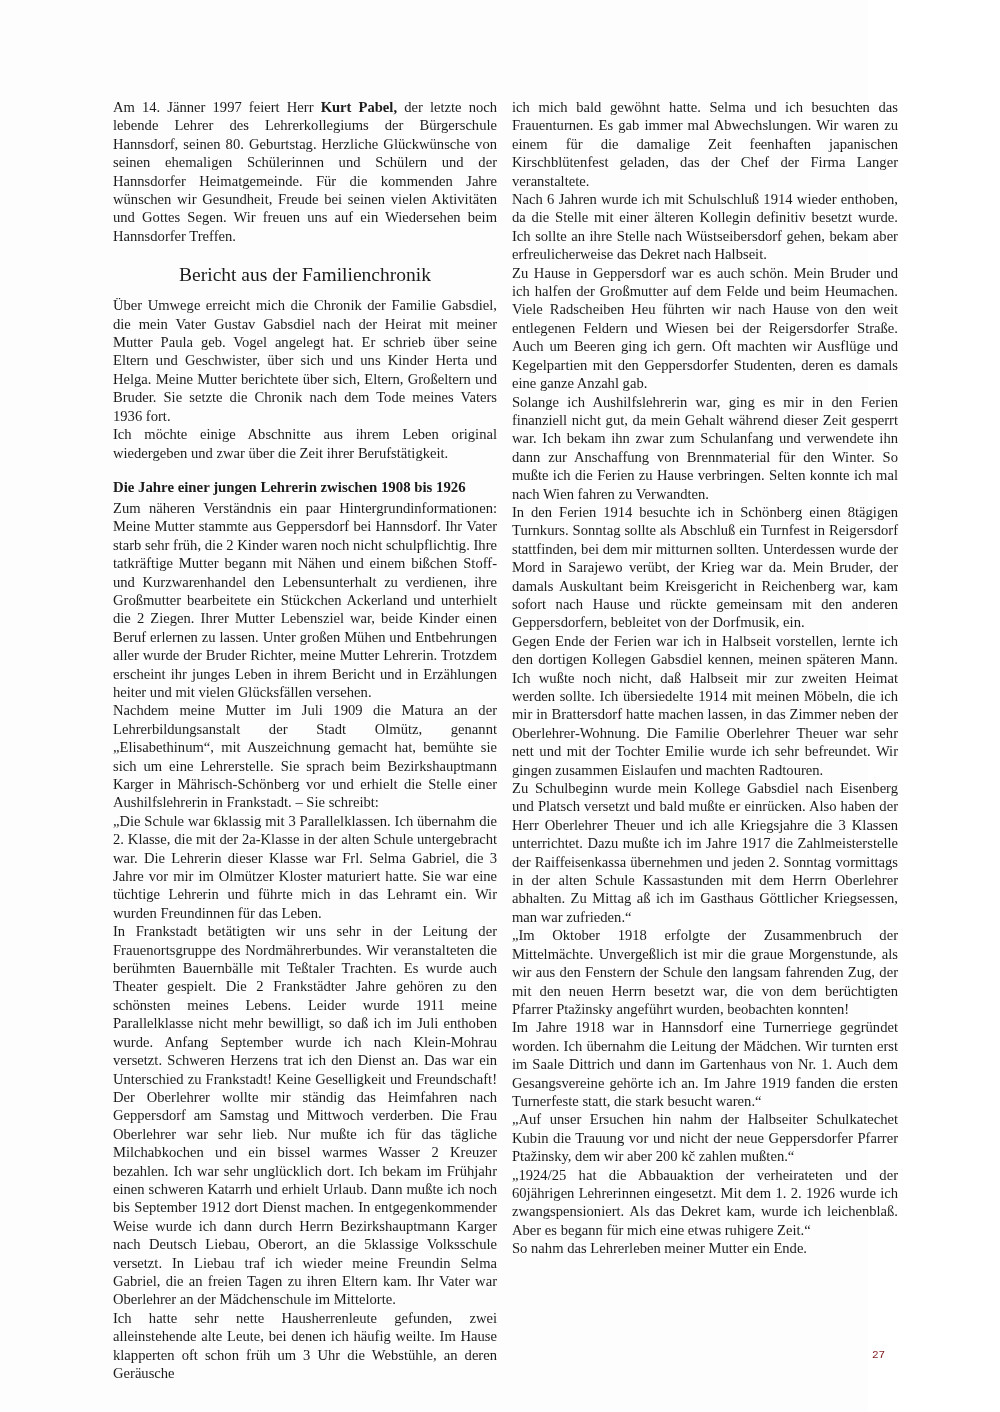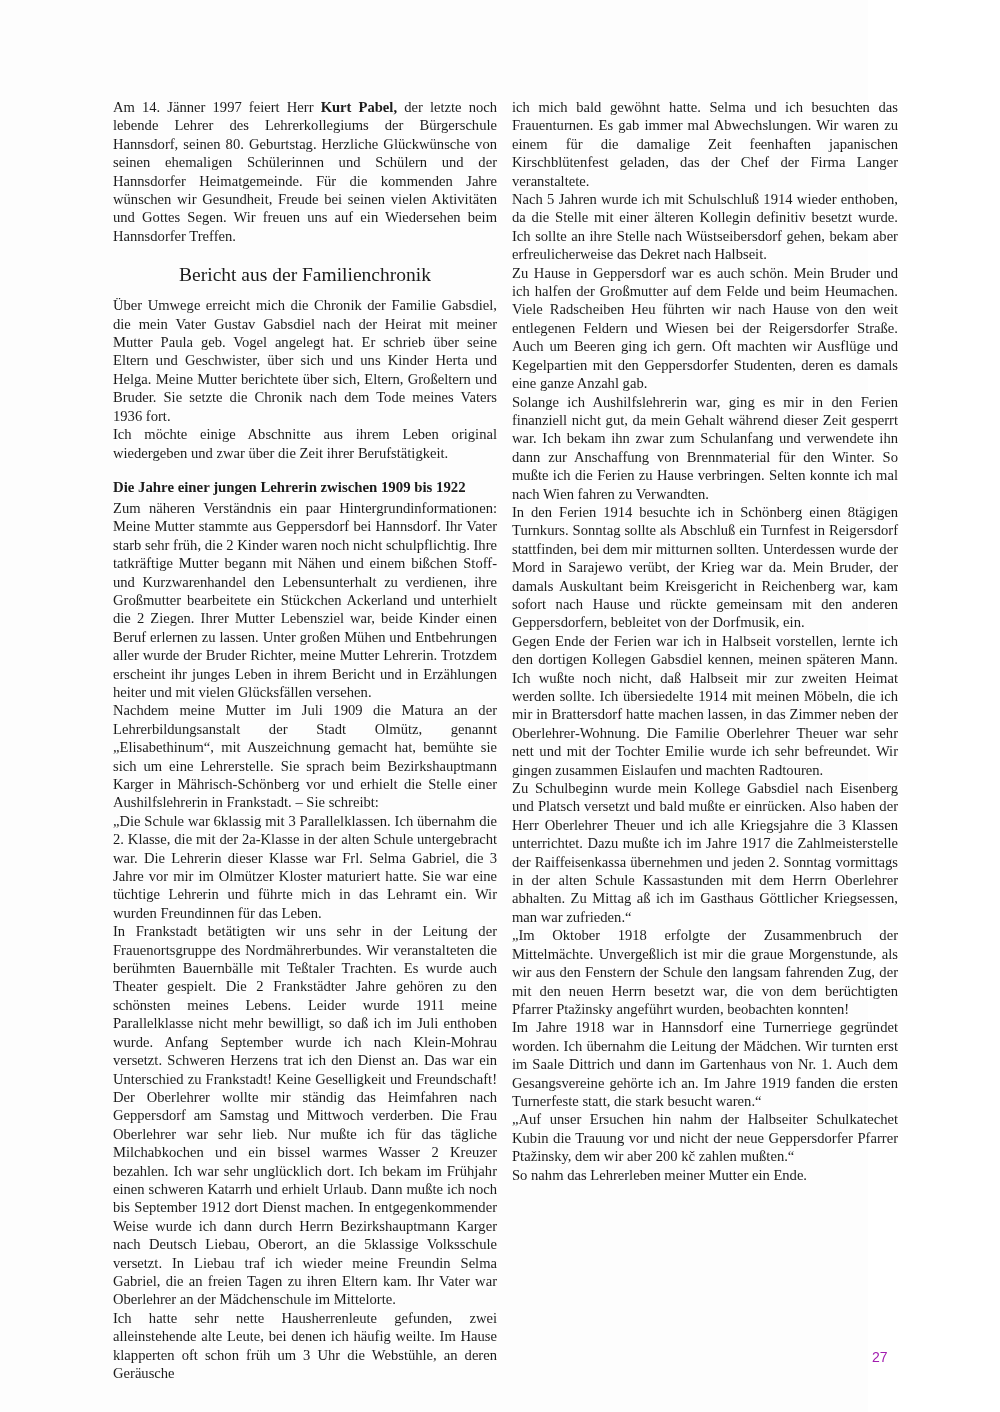--- a/index.html
+++ b/index.html
@@ -21,54 +21,55 @@
   .heading-main {
     font-weight: normal; font-size: 19.5px; text-align: center;
     margin: 18px 0 9px 0; line-height: 24px;
   }
   .heading-sub {
     font-weight: bold; font-size: 14.8px; margin: 16px 0 2px 0;
     line-height: 19px; text-align: left;
   }
   .page-number {
     position: absolute; left: 872px; top: 1349px;
-    font-size: 14px; font-family: Liberation Sans, sans-serif; color: #a21caf;
+    font-size: 11px; font-family: Liberation Mono, monospace; color: #7f1d1d;
   }
   b { font-weight: bold; }
 </style>
 </head>
 <body>
 
 <div class="page">
 
   <div class="col col-left">
     <p><span>Am 14. Jänner 1997 feiert Herr </span><b>Kurt Pabel,</b><span> der letzte noch lebende Lehrer des Lehrerkollegiums der Bürgerschule Hannsdorf, seinen 80. Geburtstag. Herzliche Glückwünsche von seinen ehemaligen Schülerinnen und Schülern und der Hannsdorfer Heimatgemeinde. Für die kommenden Jahre wünschen wir Gesundheit, Freude bei seinen vielen Aktivitäten und Gottes Segen. Wir freuen uns auf ein Wiedersehen beim Hannsdorfer Treffen.</span></p>
 
     <div class="heading-main">Bericht aus der Familienchronik</div>
 
     <p>Über Umwege erreicht mich die Chronik der Familie Gabsdiel, die mein Vater Gustav Gabsdiel nach der Heirat mit meiner Mutter Paula geb. Vogel angelegt hat. Er schrieb über seine Eltern und Geschwister, über sich und uns Kinder Herta und Helga. Meine Mutter berichtete über sich, Eltern, Großeltern und Bruder. Sie setzte die Chronik nach dem Tode meines Vaters 1936 fort.</p>
     <p>Ich möchte einige Abschnitte aus ihrem Leben original wiedergeben und zwar über die Zeit ihrer Berufstätigkeit.</p>
 
-    <div class="heading-sub">Die Jahre einer jungen Lehrerin zwischen 1909 bis 1922</div>
+    <div class="heading-sub">Die Jahre einer jungen Lehrerin zwischen 1908 bis 1926</div>
 
     <p>Zum näheren Verständnis ein paar Hintergrundinformationen: Meine Mutter stammte aus Geppersdorf bei Hannsdorf. Ihr Vater starb sehr früh, die 2 Kinder waren noch nicht schulpflichtig. Ihre tatkräftige Mutter begann mit Nähen und einem bißchen Stoff- und Kurzwarenhandel den Lebensunterhalt zu verdienen, ihre Großmutter bearbeitete ein Stückchen Ackerland und unterhielt die 2 Ziegen. Ihrer Mutter Lebensziel war, beide Kinder einen Beruf erlernen zu lassen. Unter großen Mühen und Entbehrungen aller wurde der Bruder Richter, meine Mutter Lehrerin. Trotzdem erscheint ihr junges Leben in ihrem Bericht und in Erzählungen heiter und mit vielen Glücksfällen versehen.</p>
     <p>Nachdem meine Mutter im Juli 1909 die Matura an der Lehrerbildungsanstalt der Stadt Olmütz, genannt „Elisabethinum“, mit Auszeichnung gemacht hat, bemühte sie sich um eine Lehrerstelle. Sie sprach beim Bezirkshauptmann Karger in Mährisch-Schönberg vor und erhielt die Stelle einer Aushilfslehrerin in Frankstadt. – Sie schreibt:</p>
     <p>„Die Schule war 6klassig mit 3 Parallelklassen. Ich übernahm die 2. Klasse, die mit der 2a-Klasse in der alten Schule untergebracht war. Die Lehrerin dieser Klasse war Frl. Selma Gabriel, die 3 Jahre vor mir im Olmützer Kloster maturiert hatte. Sie war eine tüchtige Lehrerin und führte mich in das Lehramt ein. Wir wurden Freundinnen für das Leben.</p>
     <p>In Frankstadt betätigten wir uns sehr in der Leitung der Frauenortsgruppe des Nordmährerbundes. Wir veranstalteten die berühmten Bauernbälle mit Teßtaler Trachten. Es wurde auch Theater gespielt. Die 2 Frankstädter Jahre gehören zu den schönsten meines Lebens. Leider wurde 1911 meine Parallelklasse nicht mehr bewilligt, so daß ich im Juli enthoben wurde. Anfang September wurde ich nach Klein-Mohrau versetzt. Schweren Herzens trat ich den Dienst an. Das war ein Unterschied zu Frankstadt! Keine Geselligkeit und Freundschaft! Der Oberlehrer wollte mir ständig das Heimfahren nach Geppersdorf am Samstag und Mittwoch verderben. Die Frau Oberlehrer war sehr lieb. Nur mußte ich für das tägliche Milchabkochen und ein bissel warmes Wasser 2 Kreuzer bezahlen. Ich war sehr unglücklich dort. Ich bekam im Frühjahr einen schweren Katarrh und erhielt Urlaub. Dann mußte ich noch bis September 1912 dort Dienst machen. In entgegenkommender Weise wurde ich dann durch Herrn Bezirkshauptmann Karger nach Deutsch Liebau, Oberort, an die 5klassige Volksschule versetzt. In Liebau traf ich wieder meine Freundin Selma Gabriel, die an freien Tagen zu ihren Eltern kam. Ihr Vater war Oberlehrer an der Mädchenschule im Mittelorte.</p>
     <p>Ich hatte sehr nette Hausherrenleute gefunden, zwei alleinstehende alte Leute, bei denen ich häufig weilte. Im Hause klapperten oft schon früh um 3 Uhr die Webstühle, an deren Geräusche</p>
   </div>
 
   <div class="col col-right">
     <p>ich mich bald gewöhnt hatte. Selma und ich besuchten das Frauenturnen. Es gab immer mal Abwechslungen. Wir waren zu einem für die damalige Zeit feenhaften japanischen Kirschblütenfest geladen, das der Chef der Firma Langer veranstaltete.</p>
-    <p>Nach 5 Jahren wurde ich mit Schulschluß 1914 wieder enthoben, da die Stelle mit einer älteren Kollegin definitiv besetzt wurde. Ich sollte an ihre Stelle nach Wüstseibersdorf gehen, bekam aber erfreulicherweise das Dekret nach Halbseit.</p>
+    <p>Nach 6 Jahren wurde ich mit Schulschluß 1914 wieder enthoben, da die Stelle mit einer älteren Kollegin definitiv besetzt wurde. Ich sollte an ihre Stelle nach Wüstseibersdorf gehen, bekam aber erfreulicherweise das Dekret nach Halbseit.</p>
     <p>Zu Hause in Geppersdorf war es auch schön. Mein Bruder und ich halfen der Großmutter auf dem Felde und beim Heumachen. Viele Radscheiben Heu führten wir nach Hause von den weit entlegenen Feldern und Wiesen bei der Reigersdorfer Straße. Auch um Beeren ging ich gern. Oft machten wir Ausflüge und Kegelpartien mit den Geppersdorfer Studenten, deren es damals eine ganze Anzahl gab.</p>
     <p>Solange ich Aushilfslehrerin war, ging es mir in den Ferien finanziell nicht gut, da mein Gehalt während dieser Zeit gesperrt war. Ich bekam ihn zwar zum Schulanfang und verwendete ihn dann zur Anschaffung von Brennmaterial für den Winter. So mußte ich die Ferien zu Hause verbringen. Selten konnte ich mal nach Wien fahren zu Verwandten.</p>
     <p>In den Ferien 1914 besuchte ich in Schönberg einen 8tägigen Turnkurs. Sonntag sollte als Abschluß ein Turnfest in Reigersdorf stattfinden, bei dem mir mitturnen sollten. Unterdessen wurde der Mord in Sarajewo verübt, der Krieg war da. Mein Bruder, der damals Auskultant beim Kreisgericht in Reichenberg war, kam sofort nach Hause und rückte gemeinsam mit den anderen Geppersdorfern, bebleitet von der Dorfmusik, ein.</p>
     <p>Gegen Ende der Ferien war ich in Halbseit vorstellen, lernte ich den dortigen Kollegen Gabsdiel kennen, meinen späteren Mann. Ich wußte noch nicht, daß Halbseit mir zur zweiten Heimat werden sollte. Ich übersiedelte 1914 mit meinen Möbeln, die ich mir in Brattersdorf hatte machen lassen, in das Zimmer neben der Oberlehrer-Wohnung. Die Familie Oberlehrer Theuer war sehr nett und mit der Tochter Emilie wurde ich sehr befreundet. Wir gingen zusammen Eislaufen und machten Radtouren.</p>
     <p>Zu Schulbeginn wurde mein Kollege Gabsdiel nach Eisenberg und Platsch versetzt und bald mußte er einrücken. Also haben der Herr Oberlehrer Theuer und ich alle Kriegsjahre die 3 Klassen unterrichtet. Dazu mußte ich im Jahre 1917 die Zahlmeisterstelle der Raiffeisenkassa übernehmen und jeden 2. Sonntag vormittags in der alten Schule Kassastunden mit dem Herrn Oberlehrer abhalten. Zu Mittag aß ich im Gasthaus Göttlicher Kriegsessen, man war zufrieden.“</p>
     <p>„Im Oktober 1918 erfolgte der Zusammenbruch der Mittelmächte. Unvergeßlich ist mir die graue Morgenstunde, als wir aus den Fenstern der Schule den langsam fahrenden Zug, der mit den neuen Herrn besetzt war, die von dem berüchtigten Pfarrer Ptažinsky angeführt wurden, beobachten konnten!</p>
     <p>Im Jahre 1918 war in Hannsdorf eine Turnerriege gegründet worden. Ich übernahm die Leitung der Mädchen. Wir turnten erst im Saale Dittrich und dann im Gartenhaus von Nr. 1. Auch dem Gesangsvereine gehörte ich an. Im Jahre 1919 fanden die ersten Turnerfeste statt, die stark besucht waren.“</p>
     <p>„Auf unser Ersuchen hin nahm der Halbseiter Schulkatechet Kubin die Trauung vor und nicht der neue Geppersdorfer Pfarrer Ptažinsky, dem wir aber 200 kč zahlen mußten.“</p>
+    <p>„1924/25 hat die Abbauaktion der verheirateten und der 60jährigen Lehrerinnen eingesetzt. Mit dem 1. 2. 1926 wurde ich zwangspensioniert. Als das Dekret kam, wurde ich leichenblaß. Aber es begann für mich eine etwas ruhigere Zeit.“</p>
     <p>So nahm das Lehrerleben meiner Mutter ein Ende.</p>
   </div>
 
   <div class="page-number">27</div>
 </div>
 
 </body></html>

